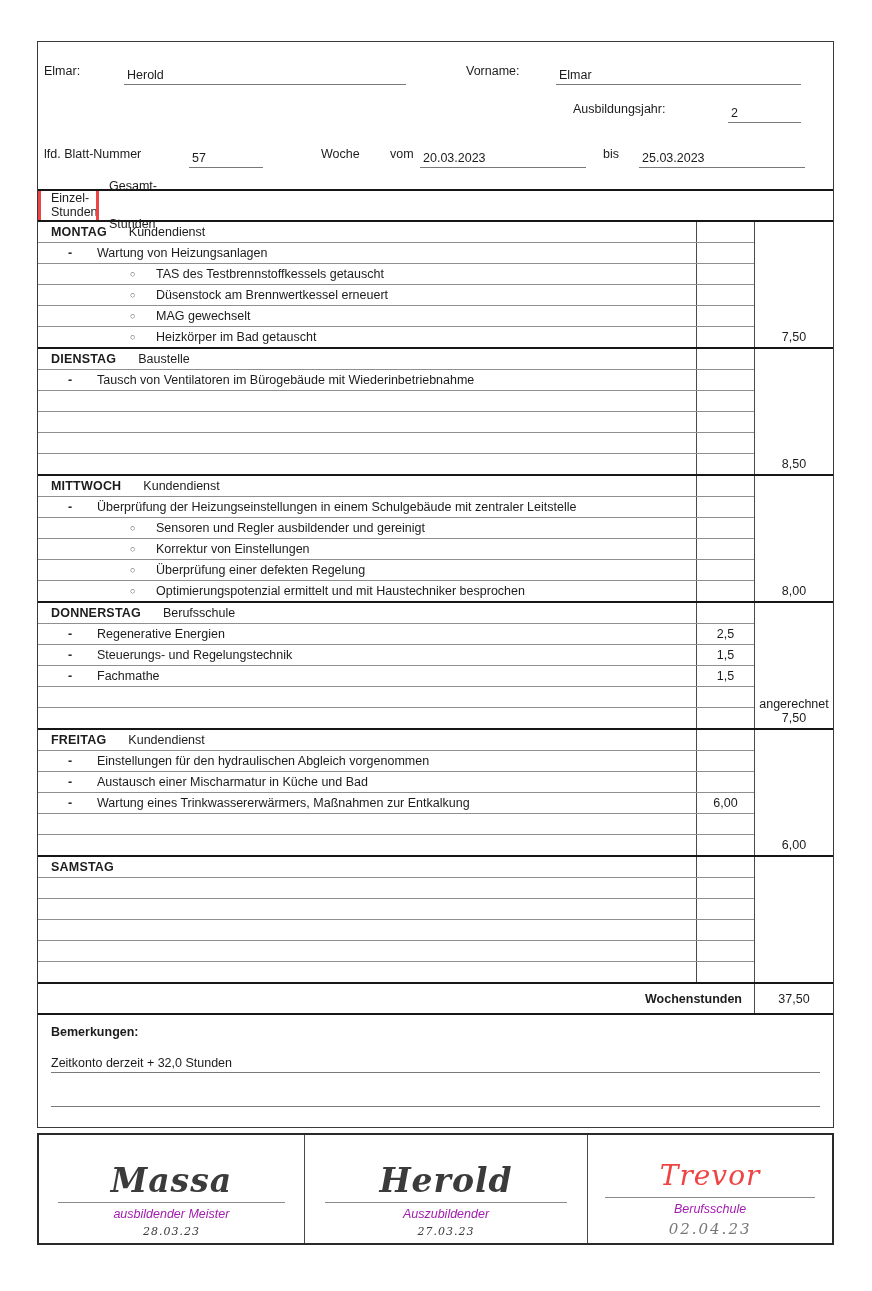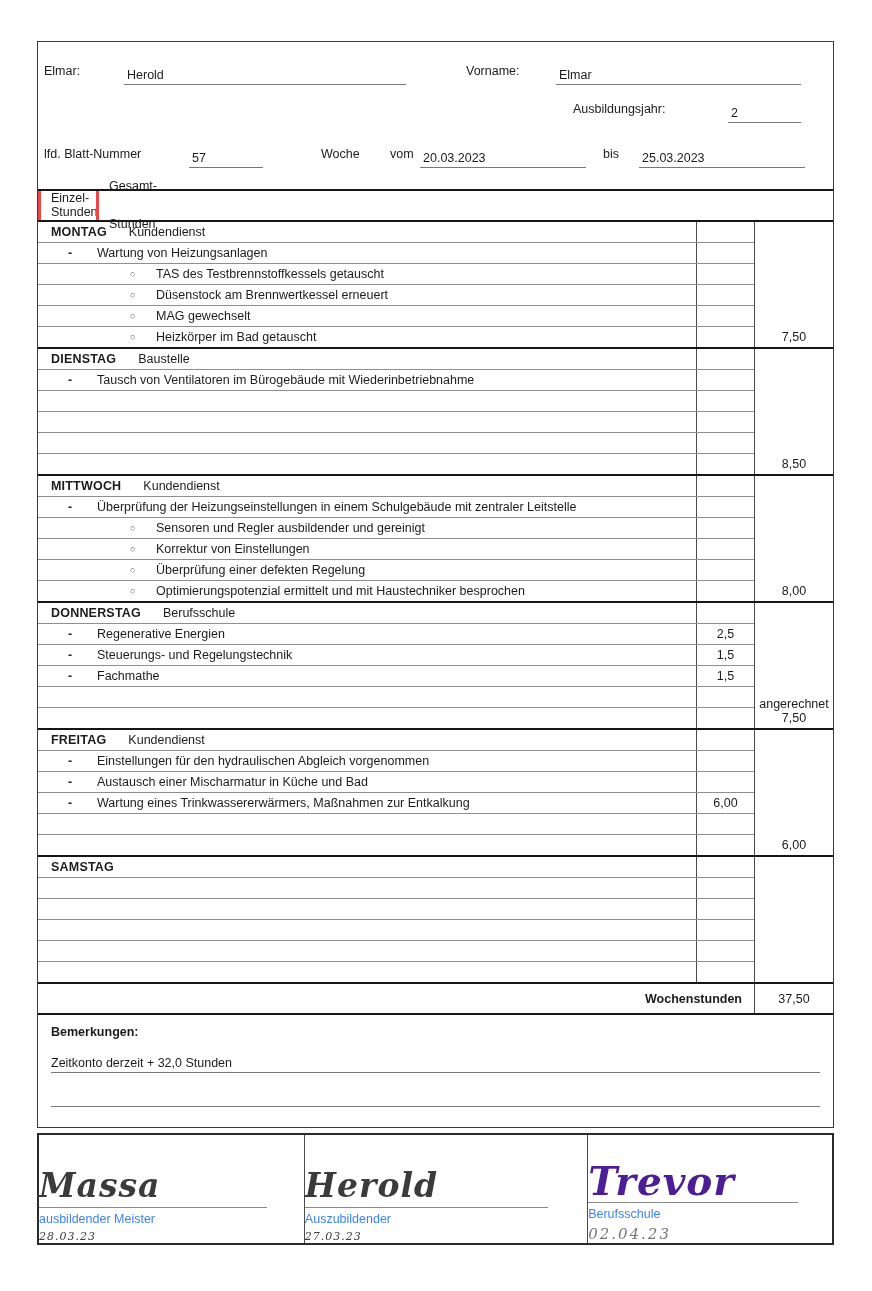--- a/index.html
+++ b/index.html
@@ -62,32 +62,32 @@
   .rem-text{margin-top:17px;}
   .rem-line{border-bottom:1.5px solid #787878;margin-top:2px;}
   .rem-line2{border-bottom:1.5px solid #787878;margin-top:33px;}
   
   .sigbox{
     position:absolute;left:37px;top:1133px;width:797px;height:112px;
     border:2px solid #2a2a2a;box-sizing:border-box;background:#fff;
     display:flex;
   }
   .sigcol{flex:1;display:flex;flex-direction:column;justify-content:flex-end;
-    align-items:flex-start;min-width:0;}
+    align-items:center;padding-bottom:5px;min-width:0;}
   .sigcol + .sigcol{border-left:1px solid #4a4a4a;}
   .sigcol:nth-child(1){flex:0 0 33.4%;}
   .sigcol:nth-child(2){flex:0 0 35.6%;}
   .sigcol:nth-child(3){flex:1;}
   .sig{
     font-family:"DejaVu Serif", serif;font-style:italic;font-weight:bold;
     font-size:33px;color:#3b3b3b;letter-spacing:1px;line-height:34px;margin-bottom:2px;
   }
-  .sigcol.light .sig{font-weight:bold;color:#4c1d95;font-size:39px;}
+  .sigcol.light .sig{font-weight:normal;color:#ef4444;font-size:28px;}
   .sigline{width:86%;border-top:1.5px solid #8a8a8a;margin:2px 0 4px 0;}
-  .role{font-size:12.5px;color:#3b82f6;}
+  .role{font-size:12.5px;color:#a21caf;font-style:italic;}
   .sigdate{
     font-family:"DejaVu Serif", serif;font-style:italic;font-weight:normal;
     font-size:11px;color:#3b3b3b;margin-top:4px;letter-spacing:1px;
   }
   .sigcol.light .sigdate{font-weight:normal;font-size:15px;color:#777;letter-spacing:2px;}
 </style>
 </head>
 <body>
 
 <div class="page">

